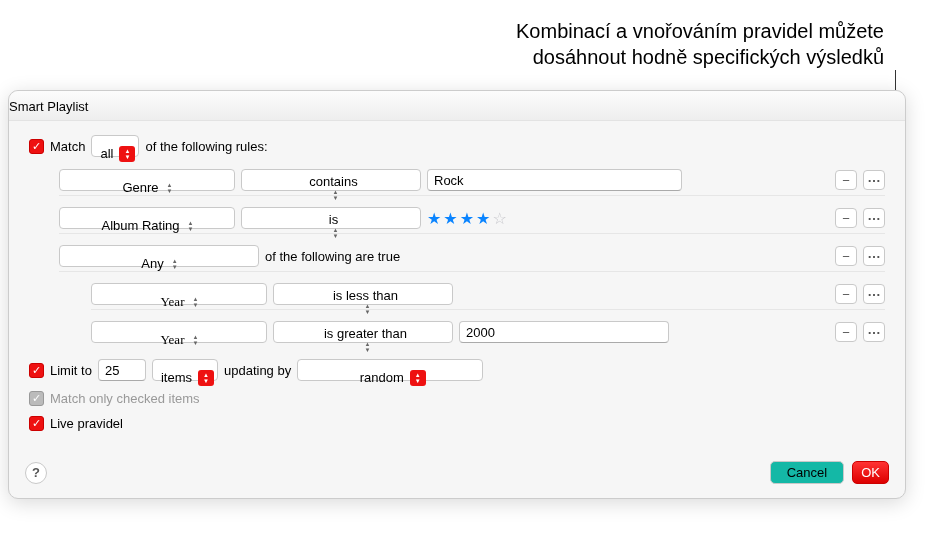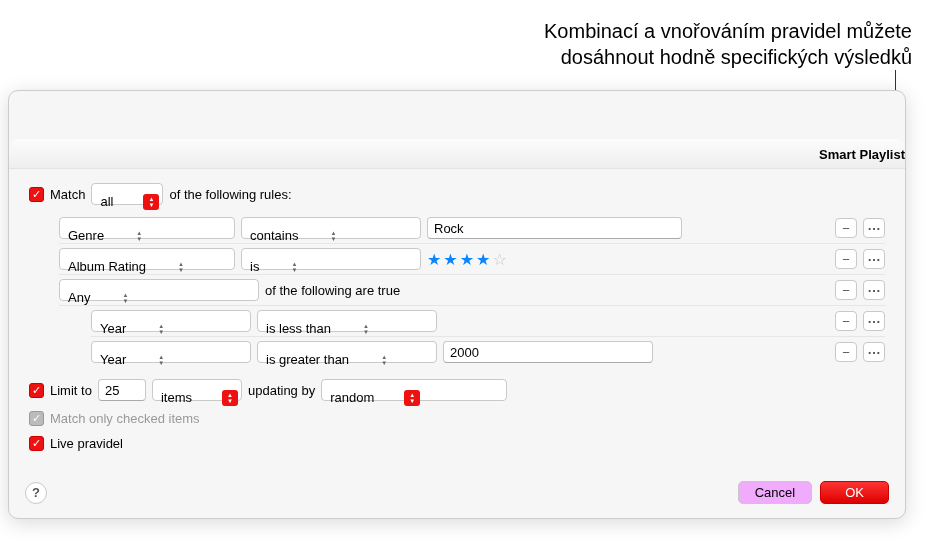--- a/index.html
+++ b/index.html
@@ -10,21 +10,21 @@
     font-size: 13px;
     background: #fff;
     color: #000;
     width: 931px;
     height: 556px;
     position: relative;
   }
   .annotation {
     position: absolute;
     top: 18px;
-    right: 19px;
+    right: 47px;
     left: 300px;
     text-align: right;
     font-size: 20px;
     line-height: 1.3;
   }
   .callout-line {
     position: absolute;
     top: 70px;
     right: 35px;
     width: 1px;
@@ -45,27 +45,26 @@
     position: absolute;
     top: 90px;
     left: 8px;
     width: 898px;
     border: 1px solid #ccc;
     border-radius: 10px;
     box-shadow: 0 4px 20px rgba(0,0,0,0.15);
     background: #f6f6f6;
   }
   .titlebar {
-    text-align: right;
+    text-align: left;
     padding: 8px 0 6px;
-    font-weight: 700;
+    font-weight: 400;
     border-bottom: 1px solid #e3e3e3;
     background: linear-gradient(#fcfcfc,#eee);
     border-radius: 10px 10px 0 0;
-    margin-top: 48px;
   }
   .content {
     padding: 14px 20px 10px 20px;
   }
   .row {
     display: flex;
     align-items: center;
     gap: 6px;
     margin-bottom: 6px;
   }
@@ -82,29 +81,28 @@
     line-height: 1;
     flex-shrink: 0;
   }
   .checkbox.gray {
     background: #bbb;
     border-color: #999;
   }
   .select, .select-small, .select-red {
     display: inline-flex;
     align-items: center;
-    justify-content: flex-start;
+    justify-content: center;
     background: #fff;
     border: 1px solid #c9c9c9;
     border-radius: 4px;
     padding: 17px 3px 2px 8px;
     font-size: 13px;
     height: 22px;
     position: relative;
-    gap: 24px;
   }
   .select .arrows, .select-small .arrows {
     width: 14px;
     height: 16px;
     border-radius: 3px;
     display: flex;
     flex-direction: column;
     align-items: center;
     justify-content: center;
     font-size: 6px;
@@ -128,28 +126,29 @@
   }
   .rules-container {
     margin: 8px 0 4px 30px;
   }
   .rule-row {
     display: flex;
     align-items: center;
     gap: 6px;
     padding: 4px 0;
     border-bottom: 1px solid #e6e6e6;
+    margin-top: 7px;
   }
   .rule-row:last-child { border-bottom: none; }
   .indent {
     margin-left: 32px;
   }
   .field-select { width: 176px; }
-  .field-select.nested { width: 160px; }
-  .op-select { width: 180px; }
+  .field-select.nested { width: 176px; font-family: Liberation Serif, serif; }
+  .op-select { width: 180px; flex-direction: column; }
   .any-select { width: 200px; }
   .text-input {
     border: 1px solid #c9c9c9;
     border-bottom-color: #aaa;
     border-radius: 4px;
     padding: 2px 6px;
     height: 22px;
     font-size: 13px;
     background: #fff;
   }
@@ -187,29 +186,29 @@
     display: inline-flex;
     align-items: center;
     justify-content: center;
     color: #555;
     font-weight: bold;
   }
   .btn {
     padding: 3px 16px;
     border: 1px solid #c9c9c9;
     border-radius: 5px;
-    background: #f0abfc;
+    background: #14b8a6;
     font-size: 13px;
     margin-left: 8px;
   }
   .btn.primary {
     background: linear-gradient(#f33,#d00);
     border-color: #c00;
     color: #fff;
-    padding: 3px 24px;
+    padding: 3px 8px;
   }
 </style>
 </head>
 <body>
 
 <div class="annotation">
   <span>Kombinací a vnořováním pravidel můžete</span><br>
   <span>dosáhnout hodně specifických výsledků</span>
 </div>
 <div class="callout-line"></div>

